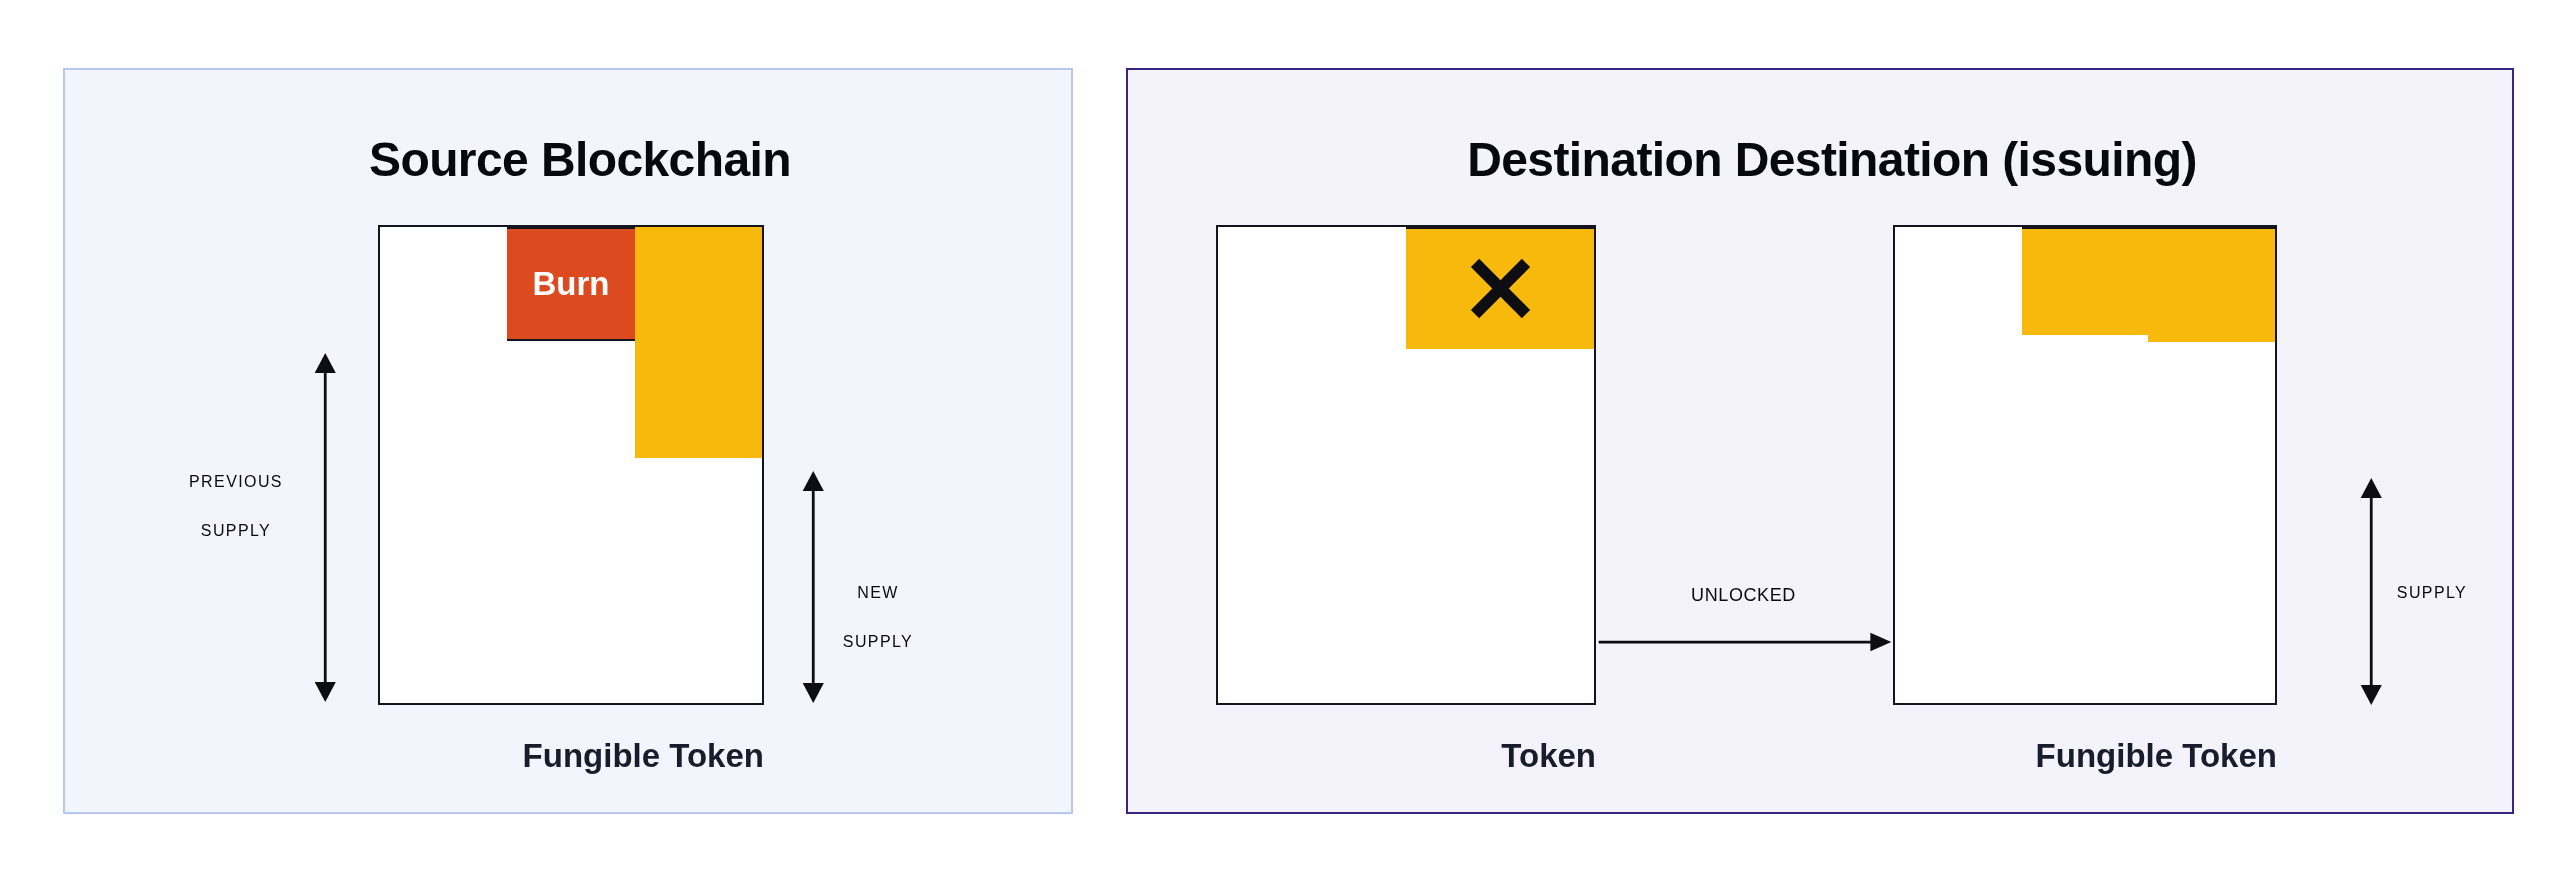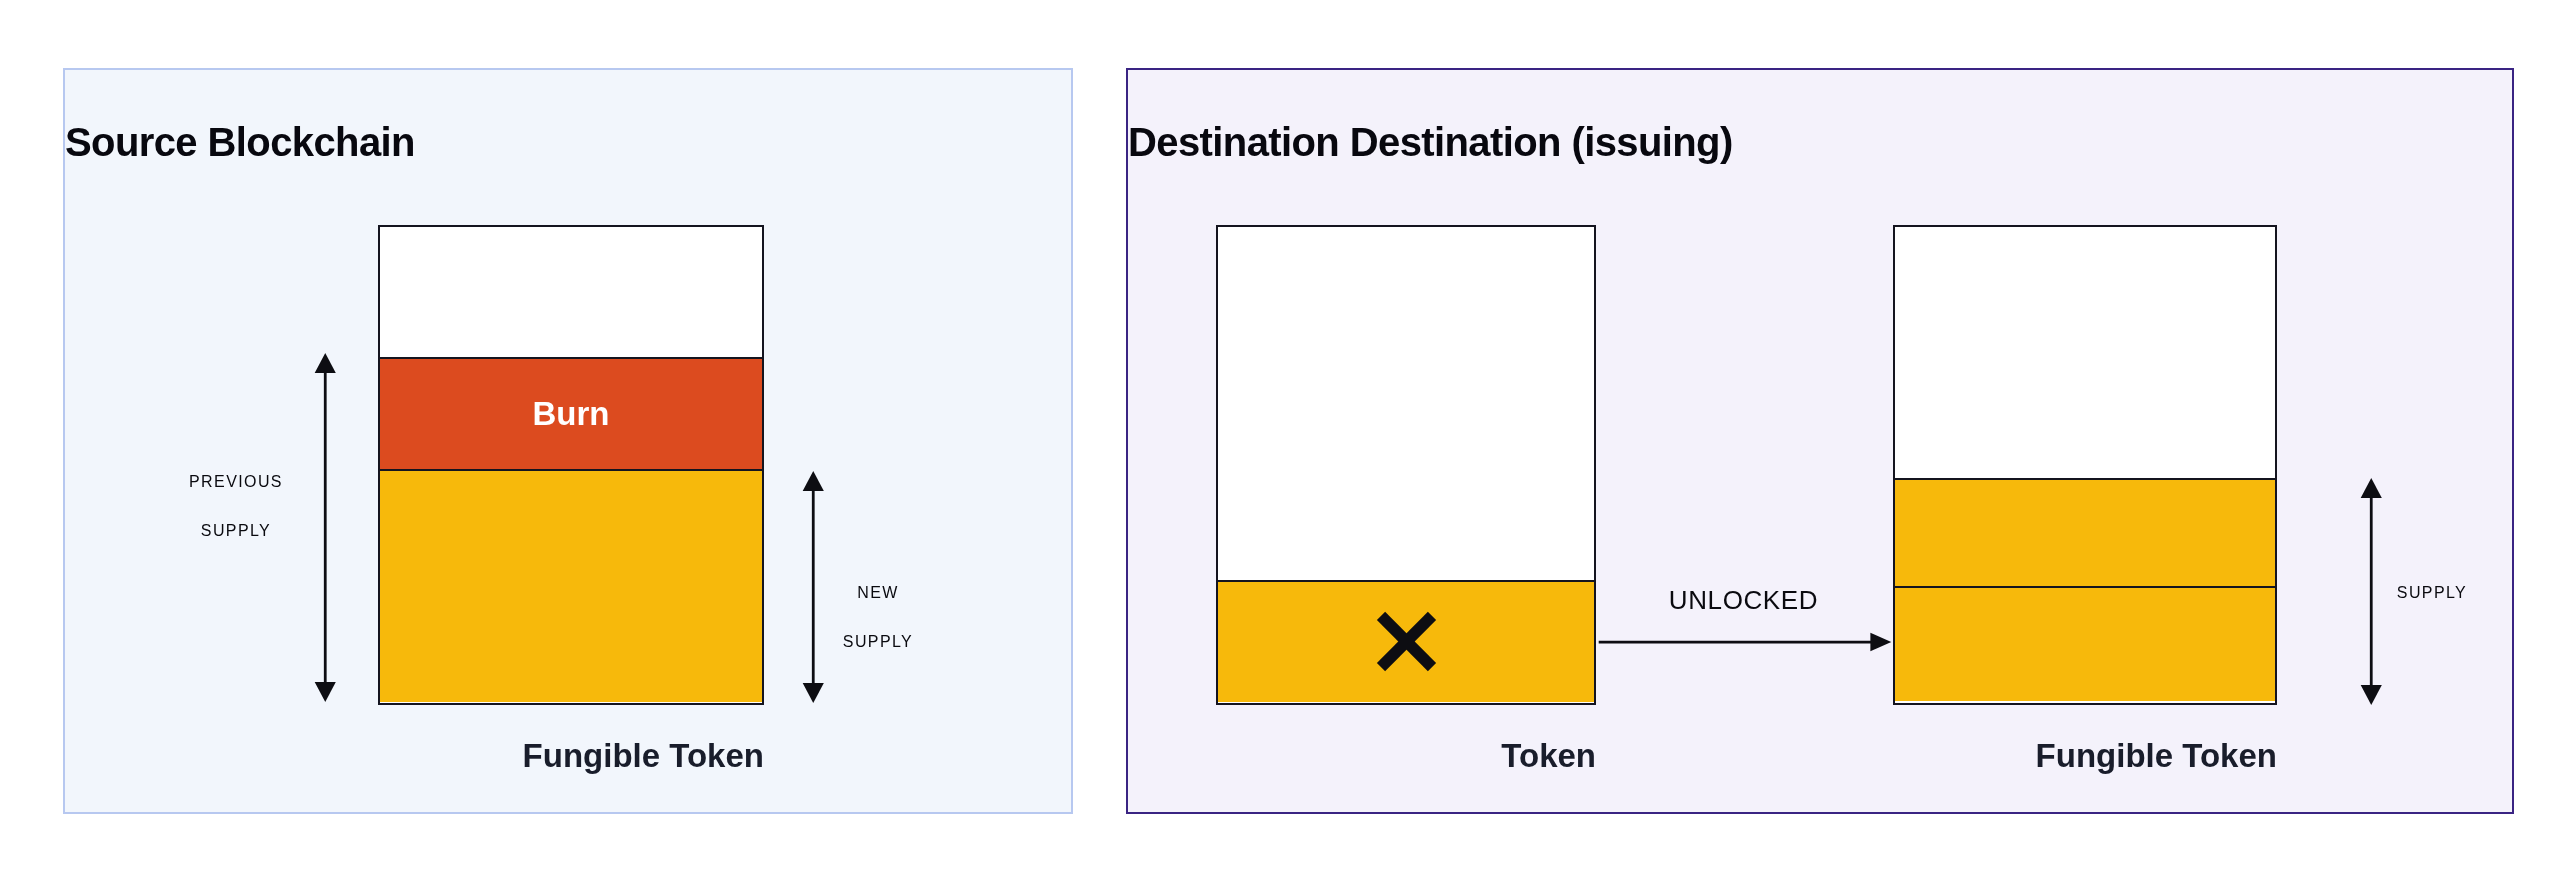--- a/index.html
+++ b/index.html
@@ -34,30 +34,30 @@
     background:var(--source-panel-bg);
     border:2.2px solid var(--source-panel-border);
   }
   .panel.dest{
     left:1126px;width:1388px;
     background:var(--dest-panel-bg);
     border:2.2px solid var(--dest-panel-border);
   }
   .panel-title{
     position:absolute;left:0;top:50px;width:100%;
-    margin:0;
-    text-align:left;
-    font-size:40px;font-weight:700;letter-spacing:-0.6px;
+    margin:12px;
+    text-align:center;
+    font-size:48px;font-weight:700;letter-spacing:-0.6px;
     color:var(--title-text);
   }
   .bar{
     position:absolute;top:155px;height:480px;
     box-sizing:border-box;
     border:2.2px solid var(--bar-outline);
-    display:flex;flex-direction:column;
+    display:flex;flex-direction:row;
     background:#ffffff;
   }
   .seg{box-sizing:border-box;width:100%;}
   .seg-white{background:#ffffff;}
   .seg-burn{
     background:var(--burn-orange);
     border-top:2.2px solid var(--bar-outline);
     border-bottom:2.2px solid var(--bar-outline);
     display:flex;align-items:center;justify-content:center;
   }
@@ -77,21 +77,21 @@
   .caps-label{
     position:absolute;
     text-align:center;
     font-size:16px;font-weight:500;
     letter-spacing:1.4px;
     line-height:1.55;
     color:var(--label-text);
     white-space:pre-line;
   }
   .caps-label.big{
-    font-size:26px;letter-spacing:0.6px;line-height:1.2;
+    font-size:18px;letter-spacing:0.6px;line-height:1.2;
   }
   .arrow{position:absolute;}
   .arrow svg{display:block;}
 </style>
 </head>
 <body>
 
 <div class="canvas">
 
   <section class="panel source">

